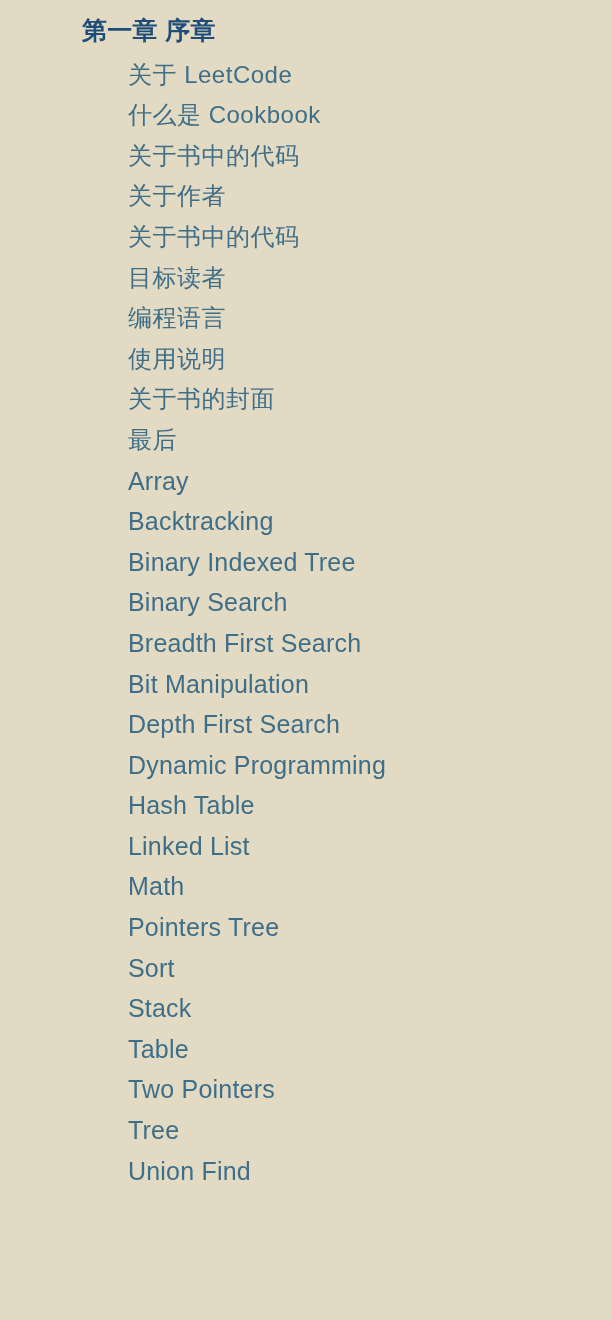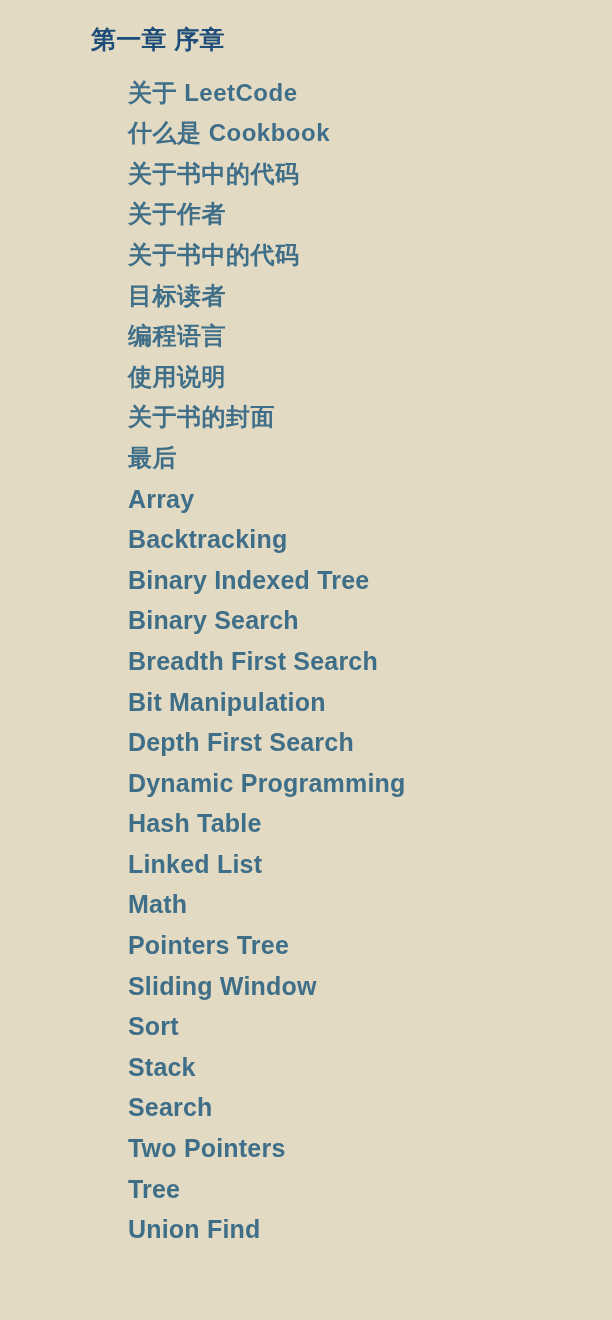--- a/index.html
+++ b/index.html
@@ -24,21 +24,21 @@
     box-sizing: border-box;
     padding-top: 6px;
   }
 
   .toc-section {
     display: block;
   }
 
   .chapter-heading {
     display: block;
-    margin: 13px;
+    margin: 4px;
     padding: 0 0 0 78px;
     height: 40.6px;
     line-height: 40.6px;
     font-size: 25px;
     font-weight: bold;
     color: #1e4d79;
     letter-spacing: 0.3px;
     white-space: nowrap;
     text-decoration: none;
     cursor: default;
@@ -56,21 +56,21 @@
     padding: 0;
     height: 40.6px;
   }
 
   .toc-link {
     display: block;
     padding: 0 0 0 128px;
     height: 40.6px;
     line-height: 40.6px;
     font-size: 24px;
-    font-weight: bold;
+    font-weight: normal;
     color: #3f6e88;
     text-decoration: none;
     white-space: nowrap;
     letter-spacing: 0.1px;
     cursor: pointer;
   }
 
   .toc-link.cjk {
     font-size: 24px;
     letter-spacing: 0.5px;
@@ -153,30 +153,27 @@
         <li class="toc-item">
           <a class="toc-link latin" href="#">Linked List</a>
         </li>
         <li class="toc-item">
           <a class="toc-link latin" href="#">Math</a>
         </li>
         <li class="toc-item">
           <a class="toc-link latin" href="#">Pointers Tree</a>
         </li>
         <li class="toc-item">
-          <a class="toc-link latin" href="#">Sliding Window</a>
-        </li>
-        <li class="toc-item">
           <a class="toc-link latin" href="#">Sort</a>
         </li>
         <li class="toc-item">
           <a class="toc-link latin" href="#">Stack</a>
         </li>
         <li class="toc-item">
-          <a class="toc-link latin" href="#">Search</a>
+          <a class="toc-link latin" href="#">Table</a>
         </li>
         <li class="toc-item">
           <a class="toc-link latin" href="#">Two Pointers</a>
         </li>
         <li class="toc-item">
           <a class="toc-link latin" href="#">Tree</a>
         </li>
         <li class="toc-item">
           <a class="toc-link latin" href="#">Union Find</a>
         </li>

